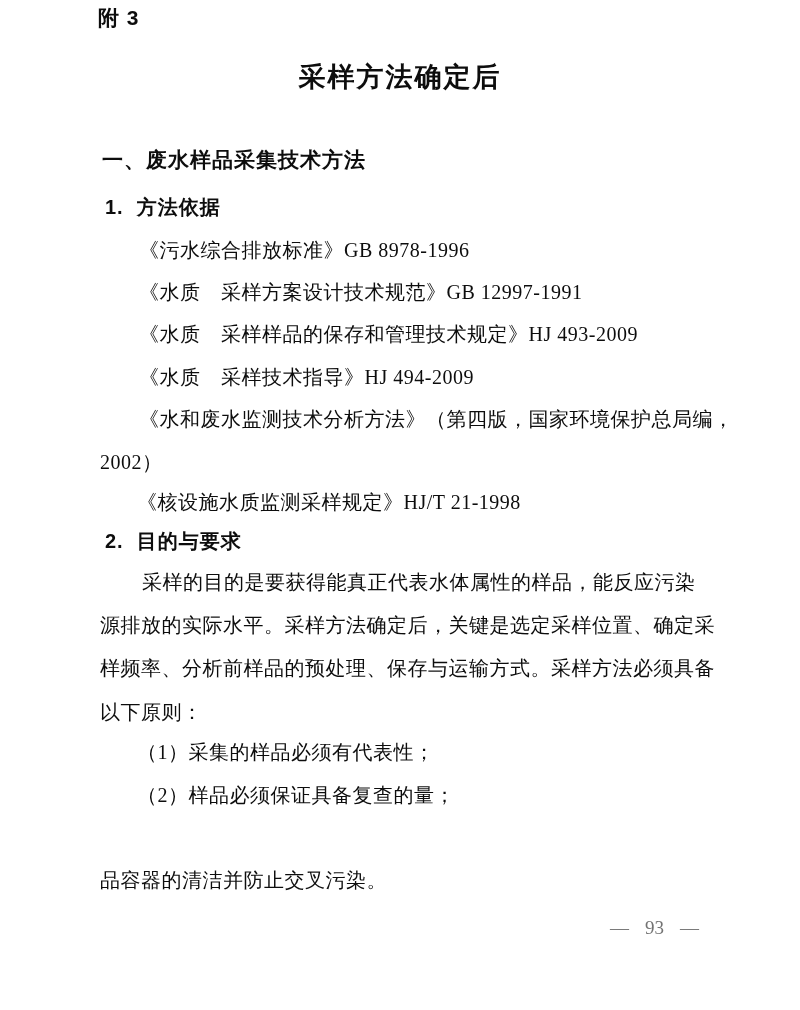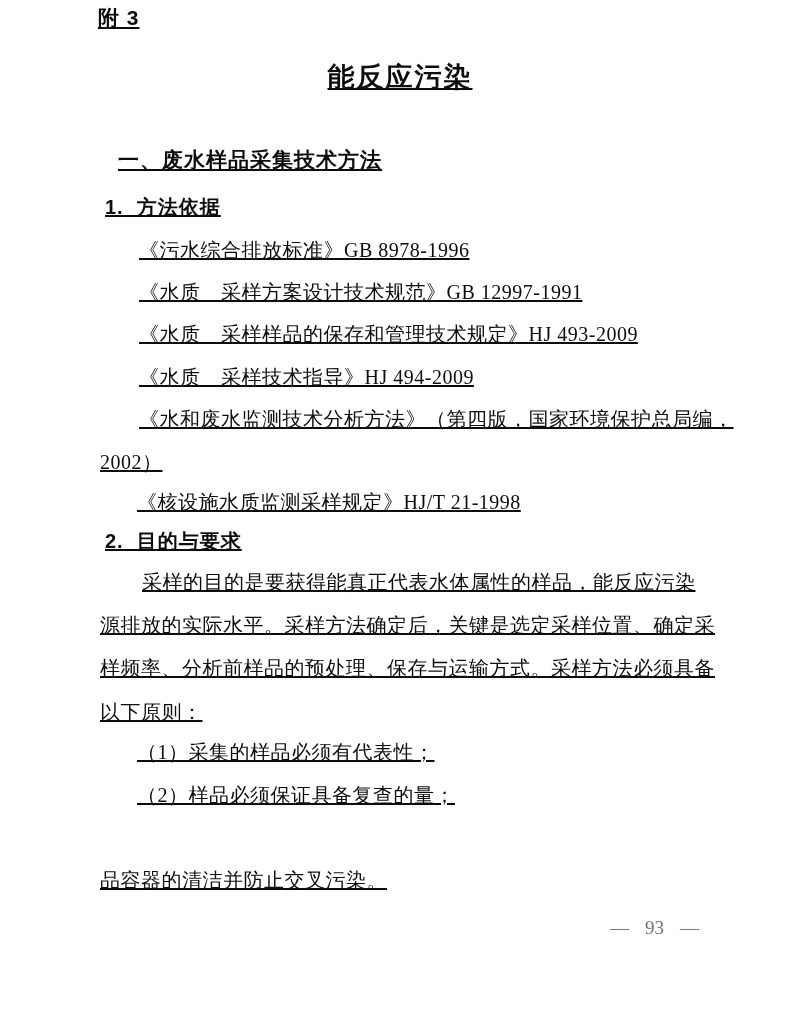--- a/index.html
+++ b/index.html
@@ -8,50 +8,50 @@
     background: #ffffff;
     font-family: "Liberation Serif", serif;
     color: #0d0d0d;
   }
   .page {
     position: relative;
     width: 800px; height: 1010px;
     background: #ffffff;
     overflow: hidden;
   }
-  .line { position: absolute; white-space: pre; text-decoration: underline; }
+  .line { position: absolute; white-space: pre; }
   .song  { font-family: "Liberation Serif", serif; }
   .heiti { font-family: "Liberation Sans", sans-serif; font-weight: bold; }
 
   .appendix-label { left: 98px; top: 4px; font-size: 21px; letter-spacing: 1px; }
   .doc-title {
     left: 0; top: 59px; width: 800px; text-align: center;
     font-size: 27px; font-weight: bold; letter-spacing: 2px;
     font-family: "Liberation Serif", serif;
   }
-  .section-heading { left: 118px; top: 146px; font-size: 21px; letter-spacing: 1px; }
+  .section-heading { left: 102px; top: 146px; font-size: 21px; letter-spacing: 1px; }
   .sub-heading     { font-size: 20px; letter-spacing: 1px; }
   .body-line       { font-size: 20px; letter-spacing: 0.5px; }
 
   .footer {
     position: absolute; left: 610px; top: 917px;
     display: inline-flex; align-items: center; gap: 16px;
     font-size: 19px; font-family: "Liberation Serif", serif;
   }
   .footer .dash { color: #757575; letter-spacing: 0; }
   .footer .pagenum { color: #737373; }
 </style>
 </head>
 <body>
 
 <main class="page">
 
   <div class="line heiti appendix-label">附 3</div>
 
-  <h1 class="line doc-title" style="margin:0;">能反应污染</h1>
+  <h1 class="line doc-title" style="margin:0;">采样方法确定后</h1>
 
   <div class="line heiti section-heading">一、废水样品采集技术方法</div>
 
   <div class="line heiti sub-heading" style="left:105px; top:194px;">1.  方法依据</div>
 
   <div class="line song body-line" style="left:139px; top:237px;">《污水综合排放标准》GB 8978-1996</div>
   <div class="line song body-line" style="left:139px; top:279px;">《水质　采样方案设计技术规范》GB 12997-1991</div>
   <div class="line song body-line" style="left:139px; top:321px;">《水质　采样样品的保存和管理技术规定》HJ 493-2009</div>
   <div class="line song body-line" style="left:139px; top:364px;">《水质　采样技术指导》HJ 494-2009</div>
   <div class="line song body-line" style="left:139px; top:406px;">《水和废水监测技术分析方法》（第四版，国家环境保护总局编，</div>

